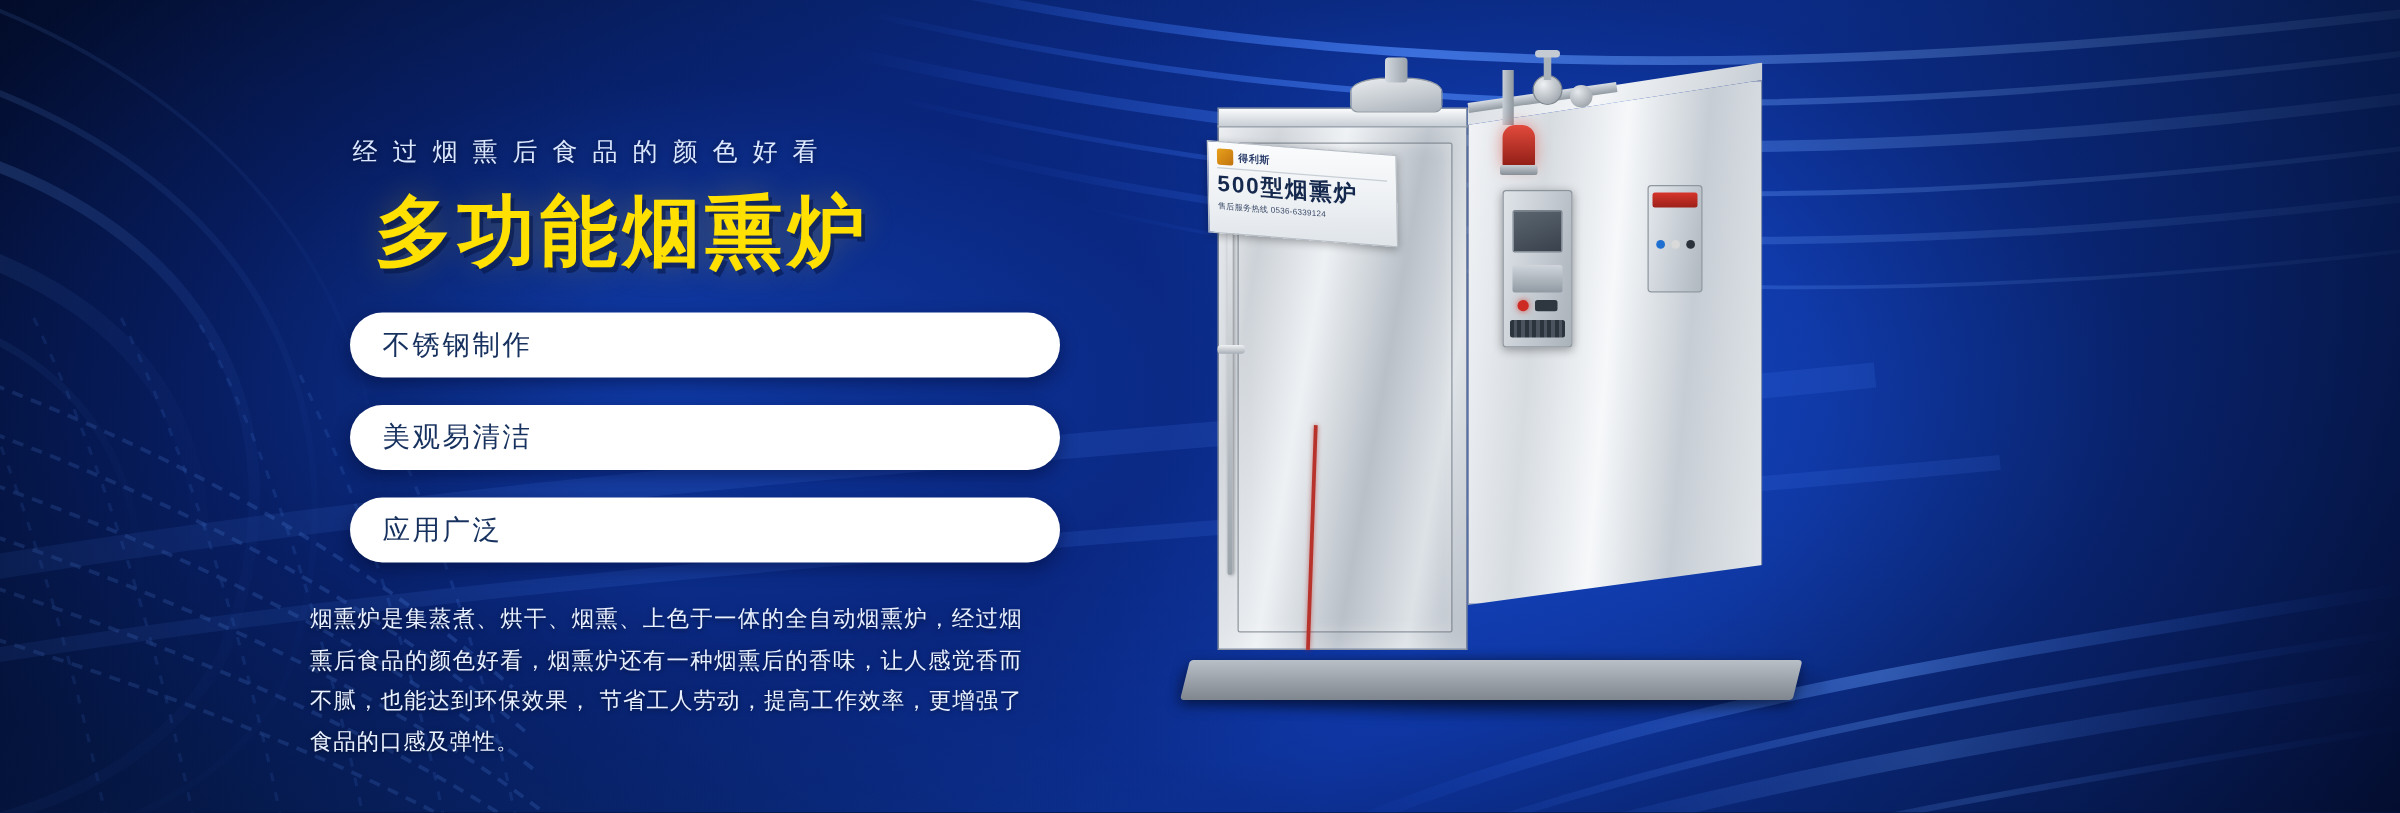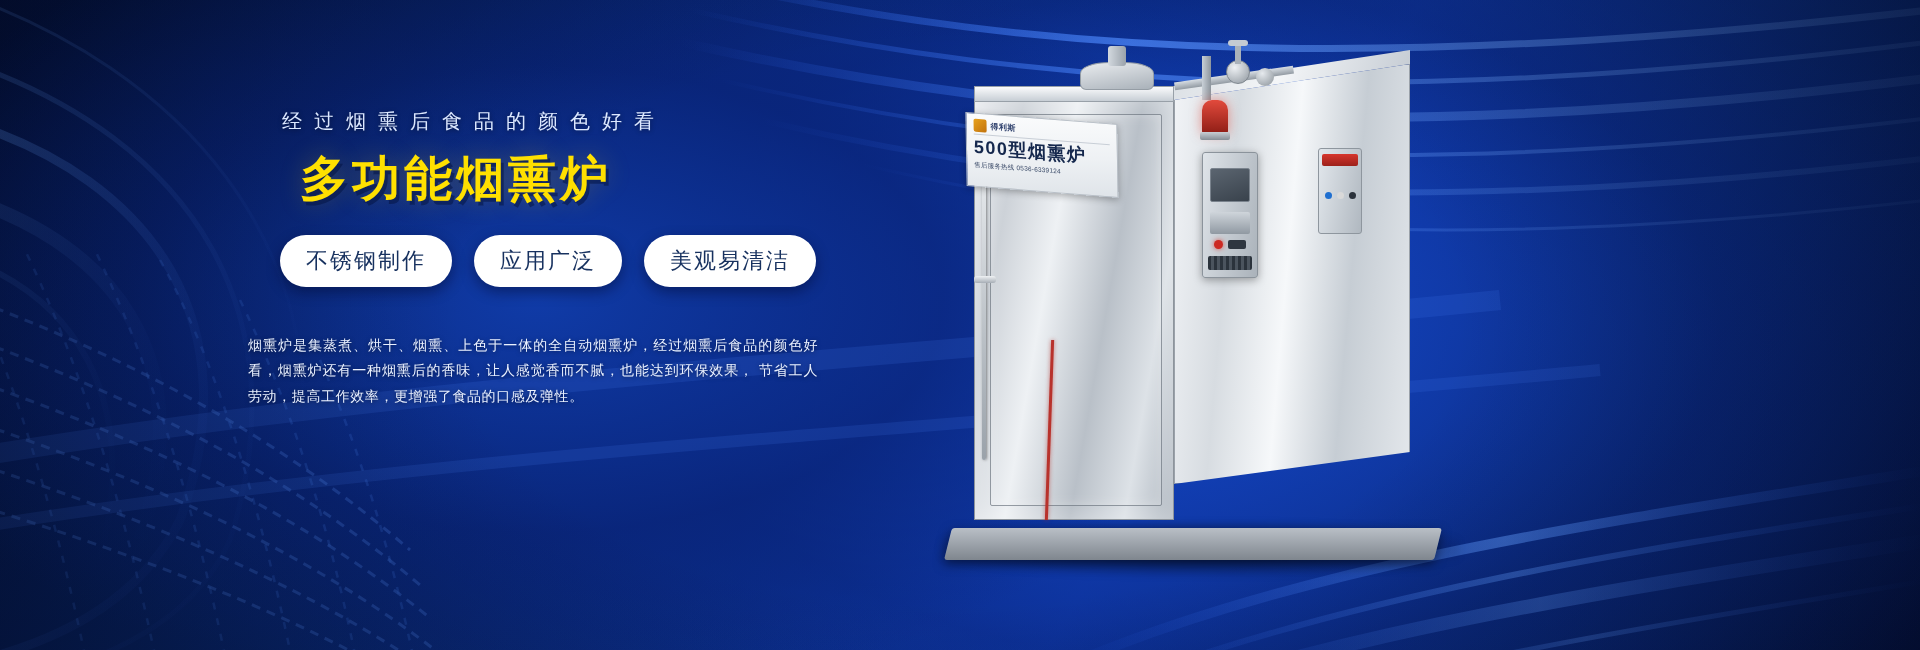--- a/index.html
+++ b/index.html
@@ -31,34 +31,34 @@
   .content { position:absolute; left:248px; top:108px; width:600px; z-index:7; }
 
   .company {
     font-size:20px; letter-spacing:12px; color:#dce8ff; font-weight:400;
     padding-left:34px; white-space:nowrap;
     text-shadow:0 1px 5px rgba(0,0,0,.45);
   }
 
   .headline {
     margin-top:18px; padding-left:52px;
-    font-size:48px; font-weight:bold; color:#FFE000; letter-spacing:4px;
+    font-size:62px; font-weight:bold; color:#FFE000; letter-spacing:4px;
     line-height:1.08; white-space:nowrap;
     text-shadow:3px 4px 0 rgba(4,20,70,.55), 0 0 26px rgba(255,210,0,.25);
   }
 
-  .badges { margin-top:30px; padding-left:32px; display:flex; gap:22px; }
+  .badges { margin-top:30px; padding-left:32px; display:flex; gap:22px;flex-direction:column; }
   .badge {
     background:#ffffff; color:#17315f; font-size:22px; font-weight:500;
     padding:11px 26px; border-radius:26px; letter-spacing:2px; white-space:nowrap;
     box-shadow:0 5px 14px rgba(0,6,40,.45);
   }
 
   .desc {
-    margin-top:46px; width:570px; color:#eaf1ff; font-size:14px;
+    margin-top:29px; width:570px; color:#eaf1ff; font-size:18px;
     line-height:1.82; letter-spacing:.6px; text-align:justify;
     text-shadow:0 1px 4px rgba(0,0,0,.5);
   }
 
   
   .machine { position:absolute; left:930px; top:40px; width:560px; height:530px; z-index:6; }
 
   .floor-shadow { position:absolute; left:10px; bottom:-6px; width:520px; height:54px;
     background:radial-gradient(ellipse at 50% 50%, rgba(0,0,0,.55) 0%, rgba(0,0,0,.18) 55%, rgba(0,0,0,0) 78%);
     filter:blur(3px); }
@@ -240,22 +240,22 @@
   <div class="vignette"></div>
 
   <div class="content">
 
     <div class="company">经过烟熏后食品的颜色好看</div>
 
     <h1 class="headline">多功能烟熏炉</h1>
 
     <div class="badges">
       <span class="badge">不锈钢制作</span>
+      <span class="badge">美观易清洁</span>
       <span class="badge">应用广泛</span>
-      <span class="badge">美观易清洁</span>
     </div>
 
     <p class="desc">烟熏炉是集蒸煮、烘干、烟熏、上色于一体的全自动烟熏炉，经过烟熏后食品的颜色好看，烟熏炉还有一种烟熏后的香味，让人感觉香而不腻，也能达到环保效果， 节省工人劳动，提高工作效率，更增强了食品的口感及弹性。</p>
   </div>
 
   <div class="machine">
     <div class="floor-shadow"></div>
     <div class="base-plate"></div>
 
     <div class="body-side"></div>

